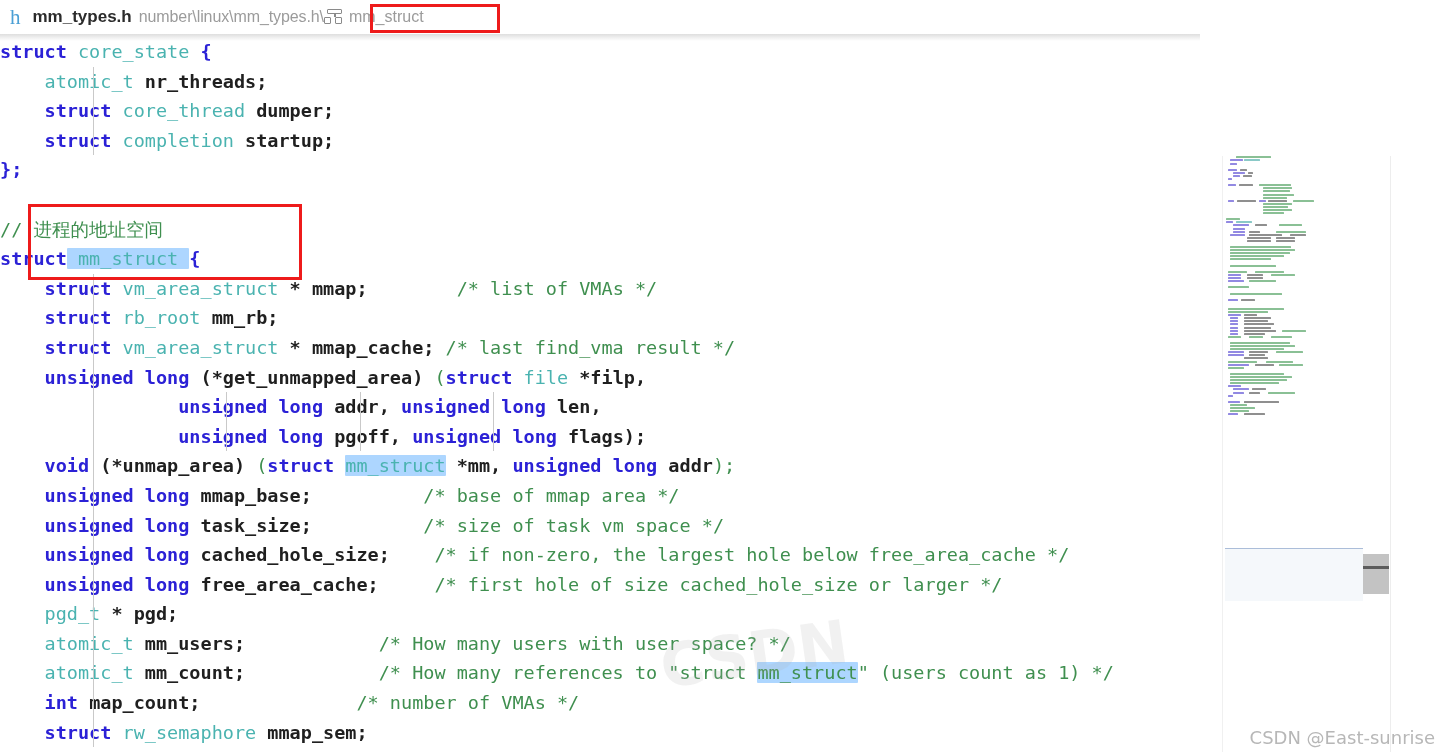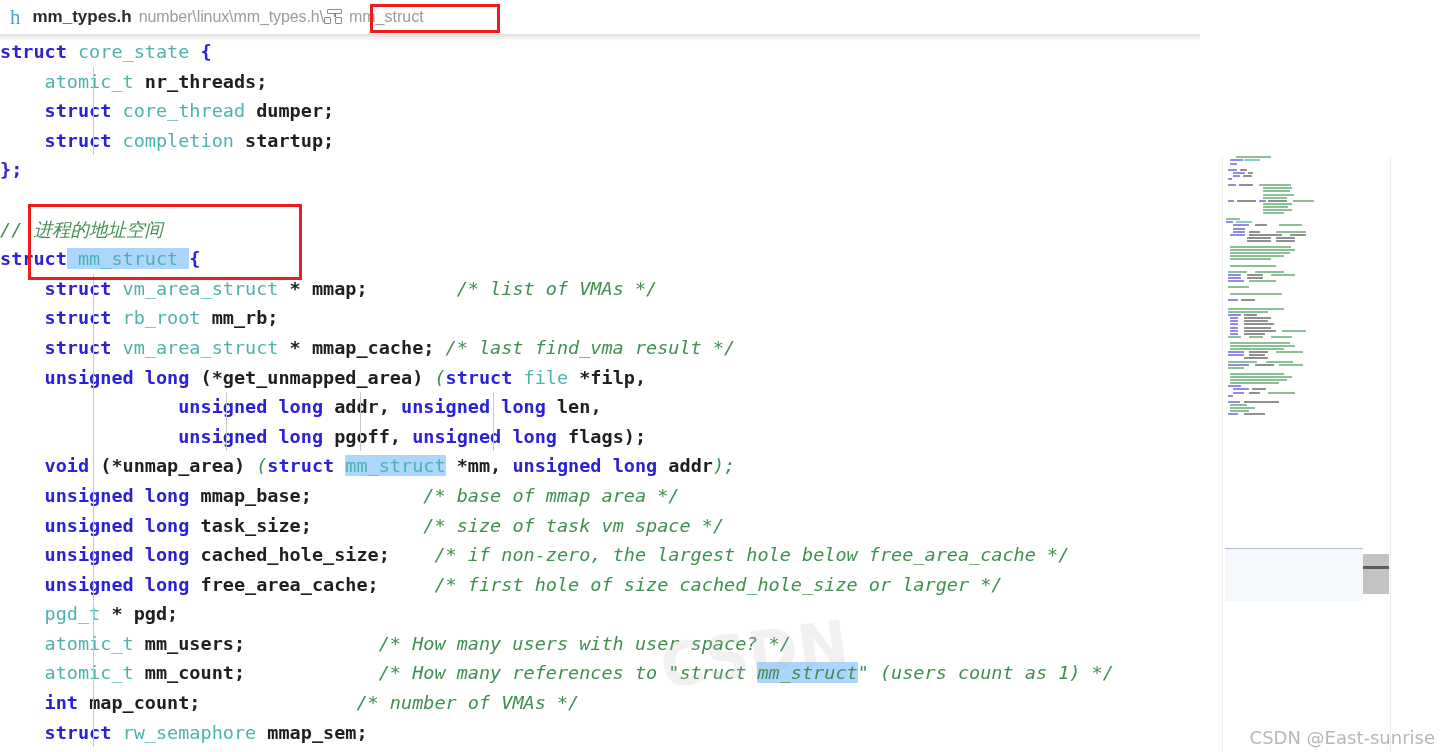--- a/index.html
+++ b/index.html
@@ -75,21 +75,21 @@
     font-family:"DejaVu Sans Mono","Liberation Mono",monospace;
     font-size:18.5px;
     line-height:29.6px;
     white-space:pre;
     padding-top:3px;
   }
   .ln{height:29.6px;position:relative;white-space:pre;}
   .kw{color:#2b21d6;font-weight:700;}
   .ty{color:#4ab3b0;}
   .id{color:#1f1f1f;font-weight:600;}
-  .cm{color:#3f8f4f;font-style:italic;}
+  .cm{color:#3f8f4f;}
   .pn{color:#1f1f1f;}
   .hl{background:#add6ff;border-radius:1px;}
 
   
   .guide{
     position:absolute;width:1px;background:#c9c9c9;z-index:2;
   }
 
   
   #minimap{

